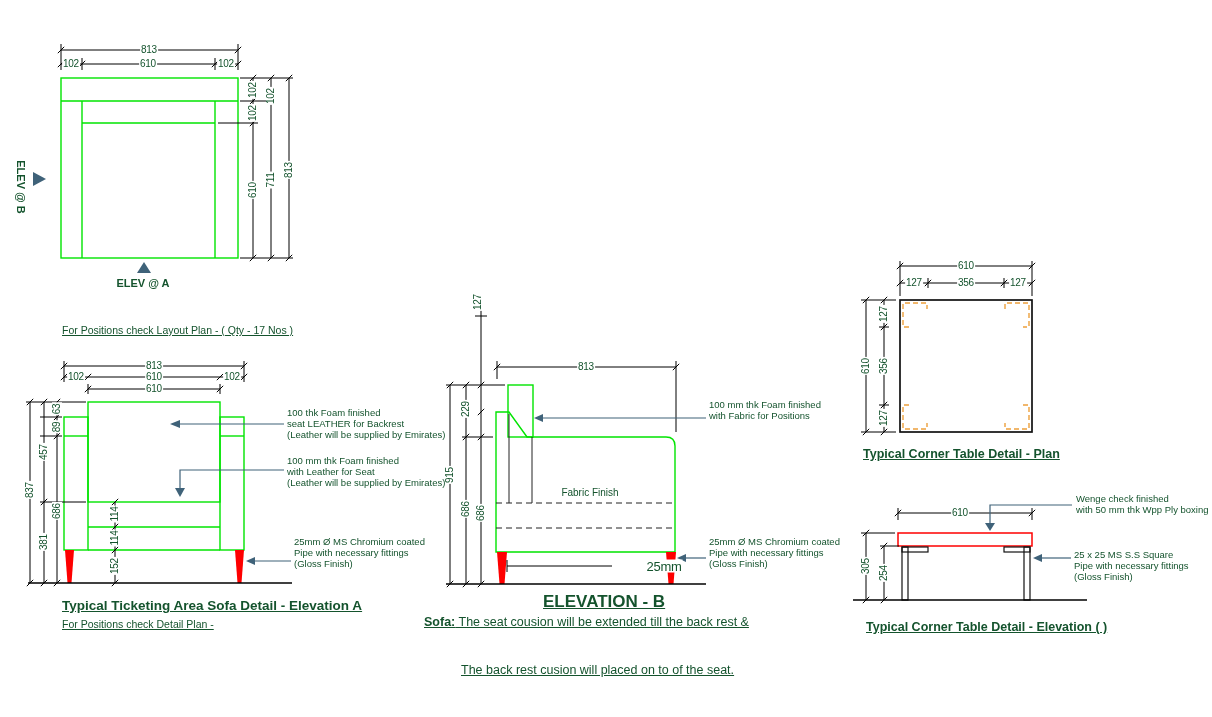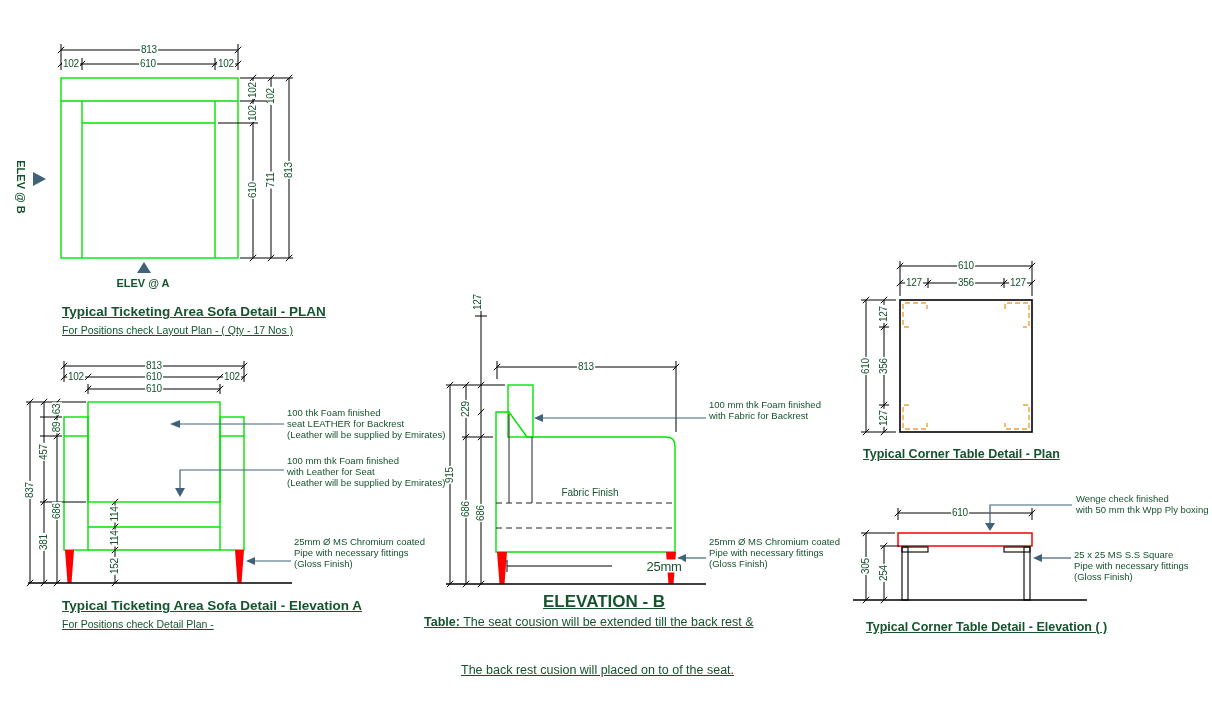--- a/index.html
+++ b/index.html
@@ -257,21 +257,20 @@
 <span class="dim v" style="left:253px;top:90px">102</span>
 <span class="dim v" style="left:253px;top:113px">102</span>
 <span class="dim v" style="left:253px;top:190px">610</span>
 <span class="dim v" style="left:271px;top:96px">102</span>
 <span class="dim v" style="left:271px;top:180px">711</span>
 <span class="dim v" style="left:289px;top:170px">813</span>
 
 <div class="marker" style="left:143px;top:277px;transform:translateX(-50%)">ELEV @ A</div>
 <div class="marker" style="left:21px;top:187px;transform:translate(-50%,-50%) rotate(90deg)">ELEV @ B</div>
 
-<div class="title" style="left:62px;top:304px">Typical Ticketing Area Sofa Detail - PLAN</div>
 <div class="sub" style="left:62px;top:324px">For Positions check Layout Plan - ( Qty - 17 Nos )</div>
 
 <span class="dim" style="left:154px;top:366px">813</span>
 <span class="dim" style="left:76px;top:377px">102</span>
 <span class="dim" style="left:154px;top:377px">610</span>
 <span class="dim" style="left:232px;top:377px">102</span>
 <span class="dim" style="left:154px;top:389px">610</span>
 <span class="dim v" style="left:30px;top:490px">837</span>
 <span class="dim v" style="left:44px;top:452px">457</span>
 <span class="dim v" style="left:44px;top:542px">381</span>
@@ -305,31 +304,31 @@
 <span class="dim v" style="left:450px;top:475px">915</span>
 <span class="dim v" style="left:466px;top:409px">229</span>
 <span class="dim v" style="left:466px;top:509px">686</span>
 <span class="dim v" style="left:481px;top:513px">686</span>
 <span class="dim" style="left:586px;top:367px">813</span>
 <span class="dim big" style="left:664px;top:566px">25mm</span>
 <span class="lbl" style="left:590px;top:492px">Fabric Finish</span>
 
 <div class="ann" style="left:709px;top:399px">
   <span>100 mm thk Foam finished</span>
-  <span>with Fabric for Backrest</span>
+  <span>with Fabric for Positions</span>
 </div>
 <div class="ann" style="left:709px;top:536px">
   <span>25mm Ø MS Chromium coated</span>
   <span>Pipe with necessary fittings</span>
   <span>(Gloss Finish)</span>
 </div>
 
 <div class="title" style="left:543px;top:592px;font-size:17px">ELEVATION - B</div>
 <div class="note" style="left:424px;top:615px">
-  <span class="b">Table:</span><span> The seat cousion will be extended till the back rest &amp;</span>
+  <span class="b">Sofa:</span><span> The seat cousion will be extended till the back rest &amp;</span>
 </div>
 <div class="note" style="left:461px;top:663px">
   <span>The back rest cusion will placed on to of the seat.</span>
 </div>
 
 <span class="dim" style="left:966px;top:266px">610</span>
 <span class="dim" style="left:914px;top:283px">127</span>
 <span class="dim" style="left:966px;top:283px">356</span>
 <span class="dim" style="left:1018px;top:283px">127</span>
 <span class="dim v" style="left:866px;top:366px">610</span>

